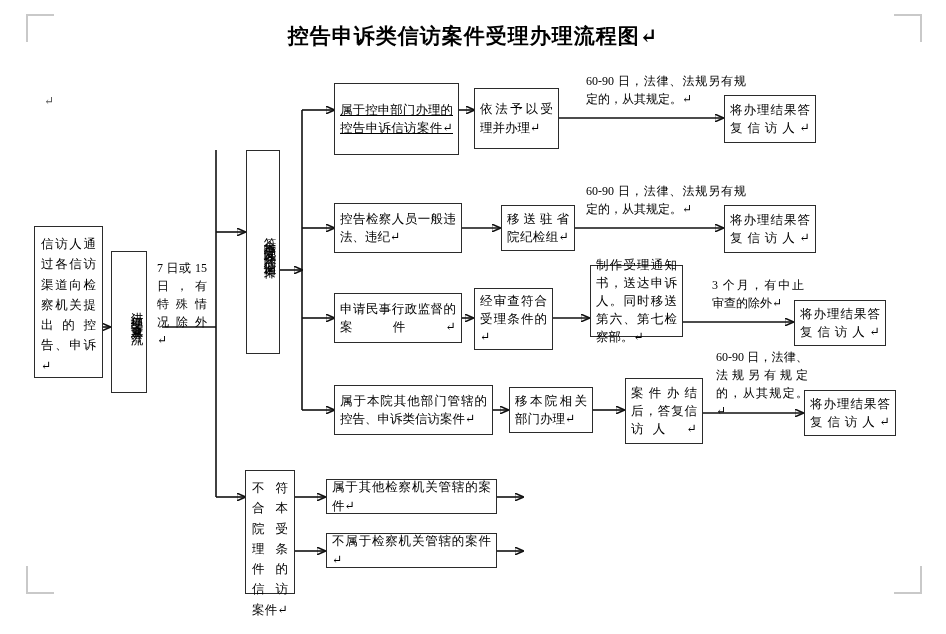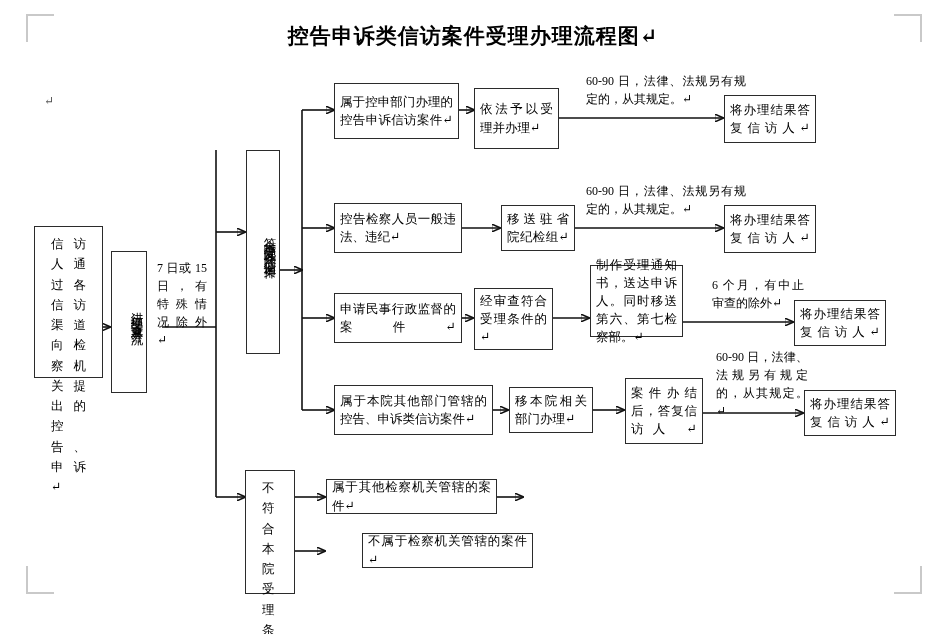--- a/index.html
+++ b/index.html
@@ -61,21 +61,21 @@
     padding:6px 2px;
   }
   .vert .txt{width:auto;text-align:left;}
 
   
   .narrow{
     font-size:12.5px;
     line-height:1.62;
     letter-spacing:0px;
     align-items:flex-start;
-    padding:7px 16px;
+    padding:7px 6px;
   }
   .narrow .txt{text-align:justify;text-align-last:justify;}
 
   
   .label{
     position:absolute;
     font-size:12px;
     line-height:1.5;
     color:#000;
     white-space:pre-line;
@@ -153,21 +153,21 @@
   <div class="label justified" style="left:157px;top:215px;width:50px;margin-top:44px;">7 日或 15 日，有 特 殊 情 况 除 外↵</div>
 
   <div class="node vert" style="left:246px;top:150px;width:34px;height:204px;">
     <span class="txt">符合本院受理条件的信访案件↵</span>
   </div>
 
   <div class="node narrow" style="left:245px;top:470px;width:50px;height:124px;">
     <span class="txt">不符合本院受理条件的信访案件↵</span>
   </div>
 
-  <div class="node" style="left:334px;top:83px;width:125px;height:56px;">
+  <div class="node" style="left:334px;top:83px;width:125px;height:72px;text-decoration:underline;">
     <span class="txt just">属于控申部门办理的控告申诉信访案件↵</span>
   </div>
   <div class="node" style="left:474px;top:88px;width:85px;height:61px;">
     <span class="txt jc">依法予以受理并办理↵</span>
   </div>
   <div class="label justified" style="left:586px;top:72px;width:160px;">60-90 日，法律、法规另有规定的，从其规定。↵</div>
   <div class="node" style="left:724px;top:95px;width:92px;height:48px;">
     <span class="txt just">将办理结果答复信访人↵</span>
   </div>
 
@@ -184,21 +184,21 @@
 
   <div class="node" style="left:334px;top:293px;width:128px;height:50px;">
     <span class="txt just">申请民事行政监督的案件↵</span>
   </div>
   <div class="node" style="left:474px;top:288px;width:79px;height:62px;">
     <span class="txt just">经审查符合受理条件的↵</span>
   </div>
   <div class="node" style="left:590px;top:265px;width:93px;height:72px;">
     <span class="txt jc">制作受理通知书，送达申诉人。同时移送第六、第七检察部。↵</span>
   </div>
-  <div class="label justified" style="left:712px;top:276px;width:92px;">6 个月，有中止审查的除外↵</div>
+  <div class="label justified" style="left:712px;top:276px;width:92px;">3 个月，有中止审查的除外↵</div>
   <div class="node" style="left:794px;top:300px;width:92px;height:46px;">
     <span class="txt just">将办理结果答复信访人↵</span>
   </div>
 
   <div class="node" style="left:509px;top:387px;width:84px;height:46px;">
     <span class="txt jc">移本院相关部门办理↵</span>
   </div>
   <div class="node" style="left:334px;top:385px;width:159px;height:50px;">
     <span class="txt jc">属于本院其他部门管辖的控告、申诉类信访案件↵</span>
   </div>
@@ -207,17 +207,17 @@
   </div>
   <div class="label justified" style="left:716px;top:348px;width:92px;">60-90 日，法律、法规另有规定的，从其规定。↵</div>
   <div class="node" style="left:804px;top:390px;width:92px;height:46px;">
     <span class="txt just">将办理结果答复信访人↵</span>
   </div>
 
   <div class="node" style="left:326px;top:479px;width:171px;height:35px;">
     <span class="txt jc">属于其他检察机关管辖的案件↵</span>
   </div>
 
-  <div class="node" style="left:326px;top:533px;width:171px;height:35px;margin-left:36px;">
+  <div class="node" style="left:326px;top:533px;width:171px;height:35px;">
     <span class="txt jc">不属于检察机关管辖的案件↵</span>
   </div>
 
 </div>
 
 </body></html>

